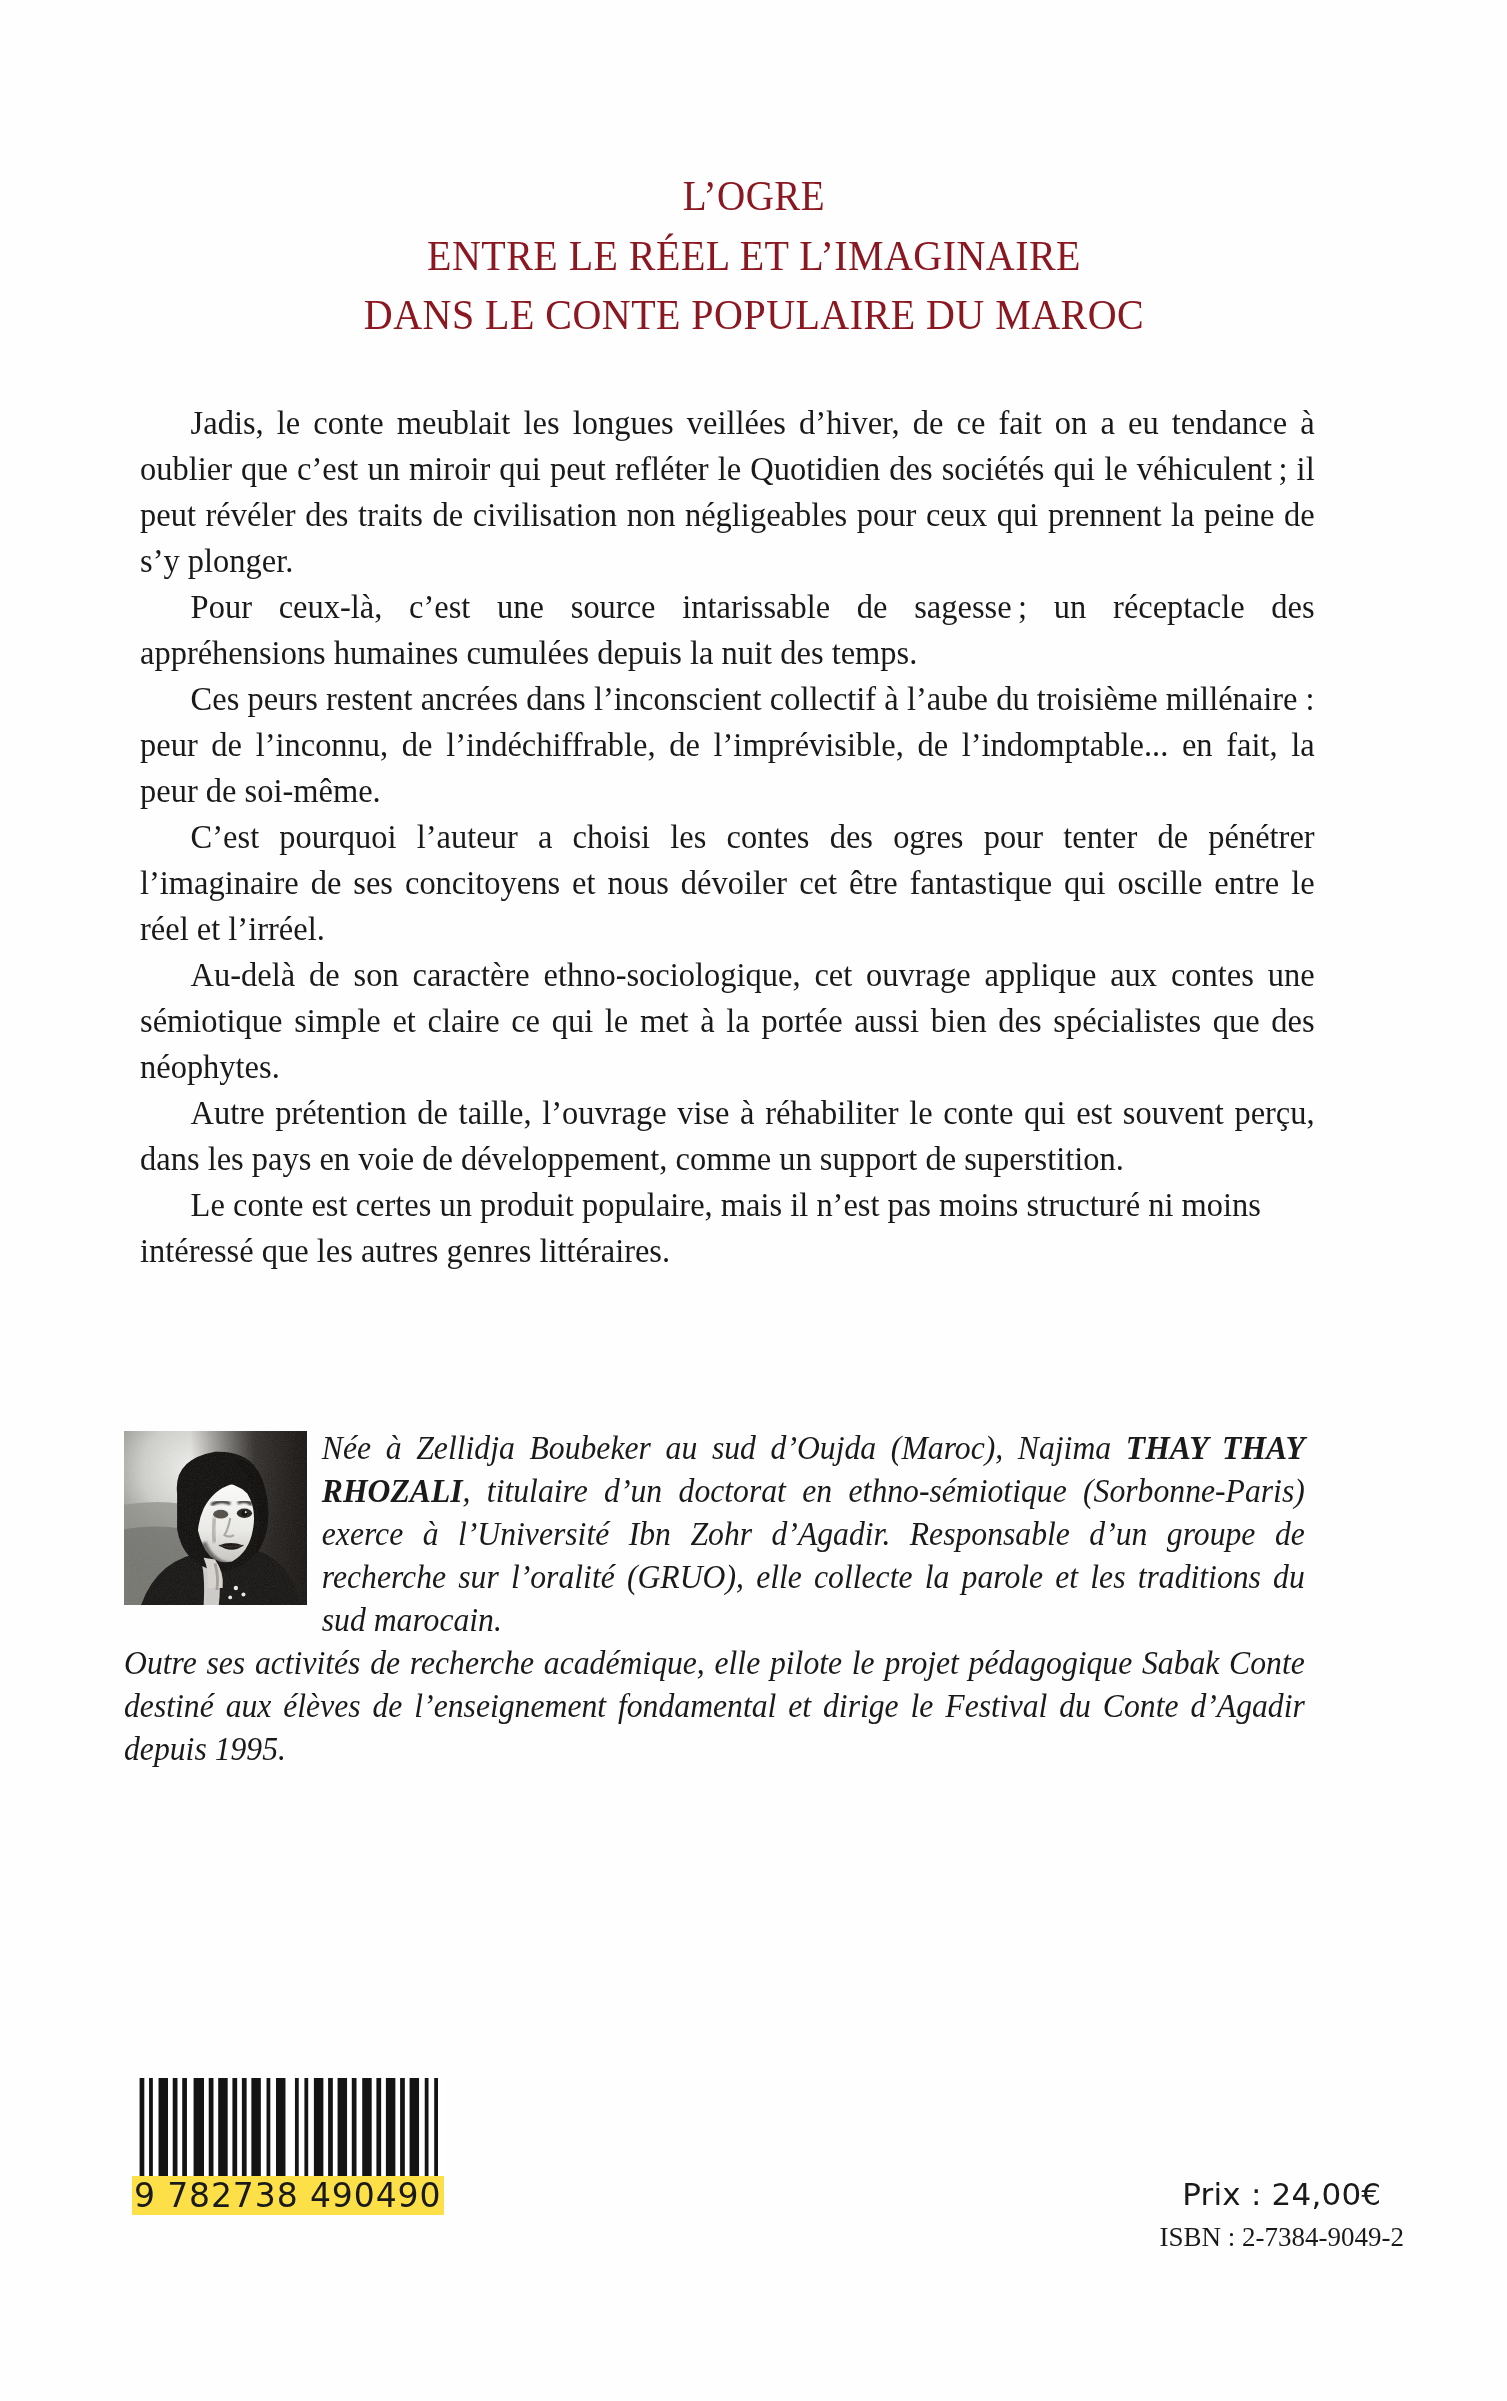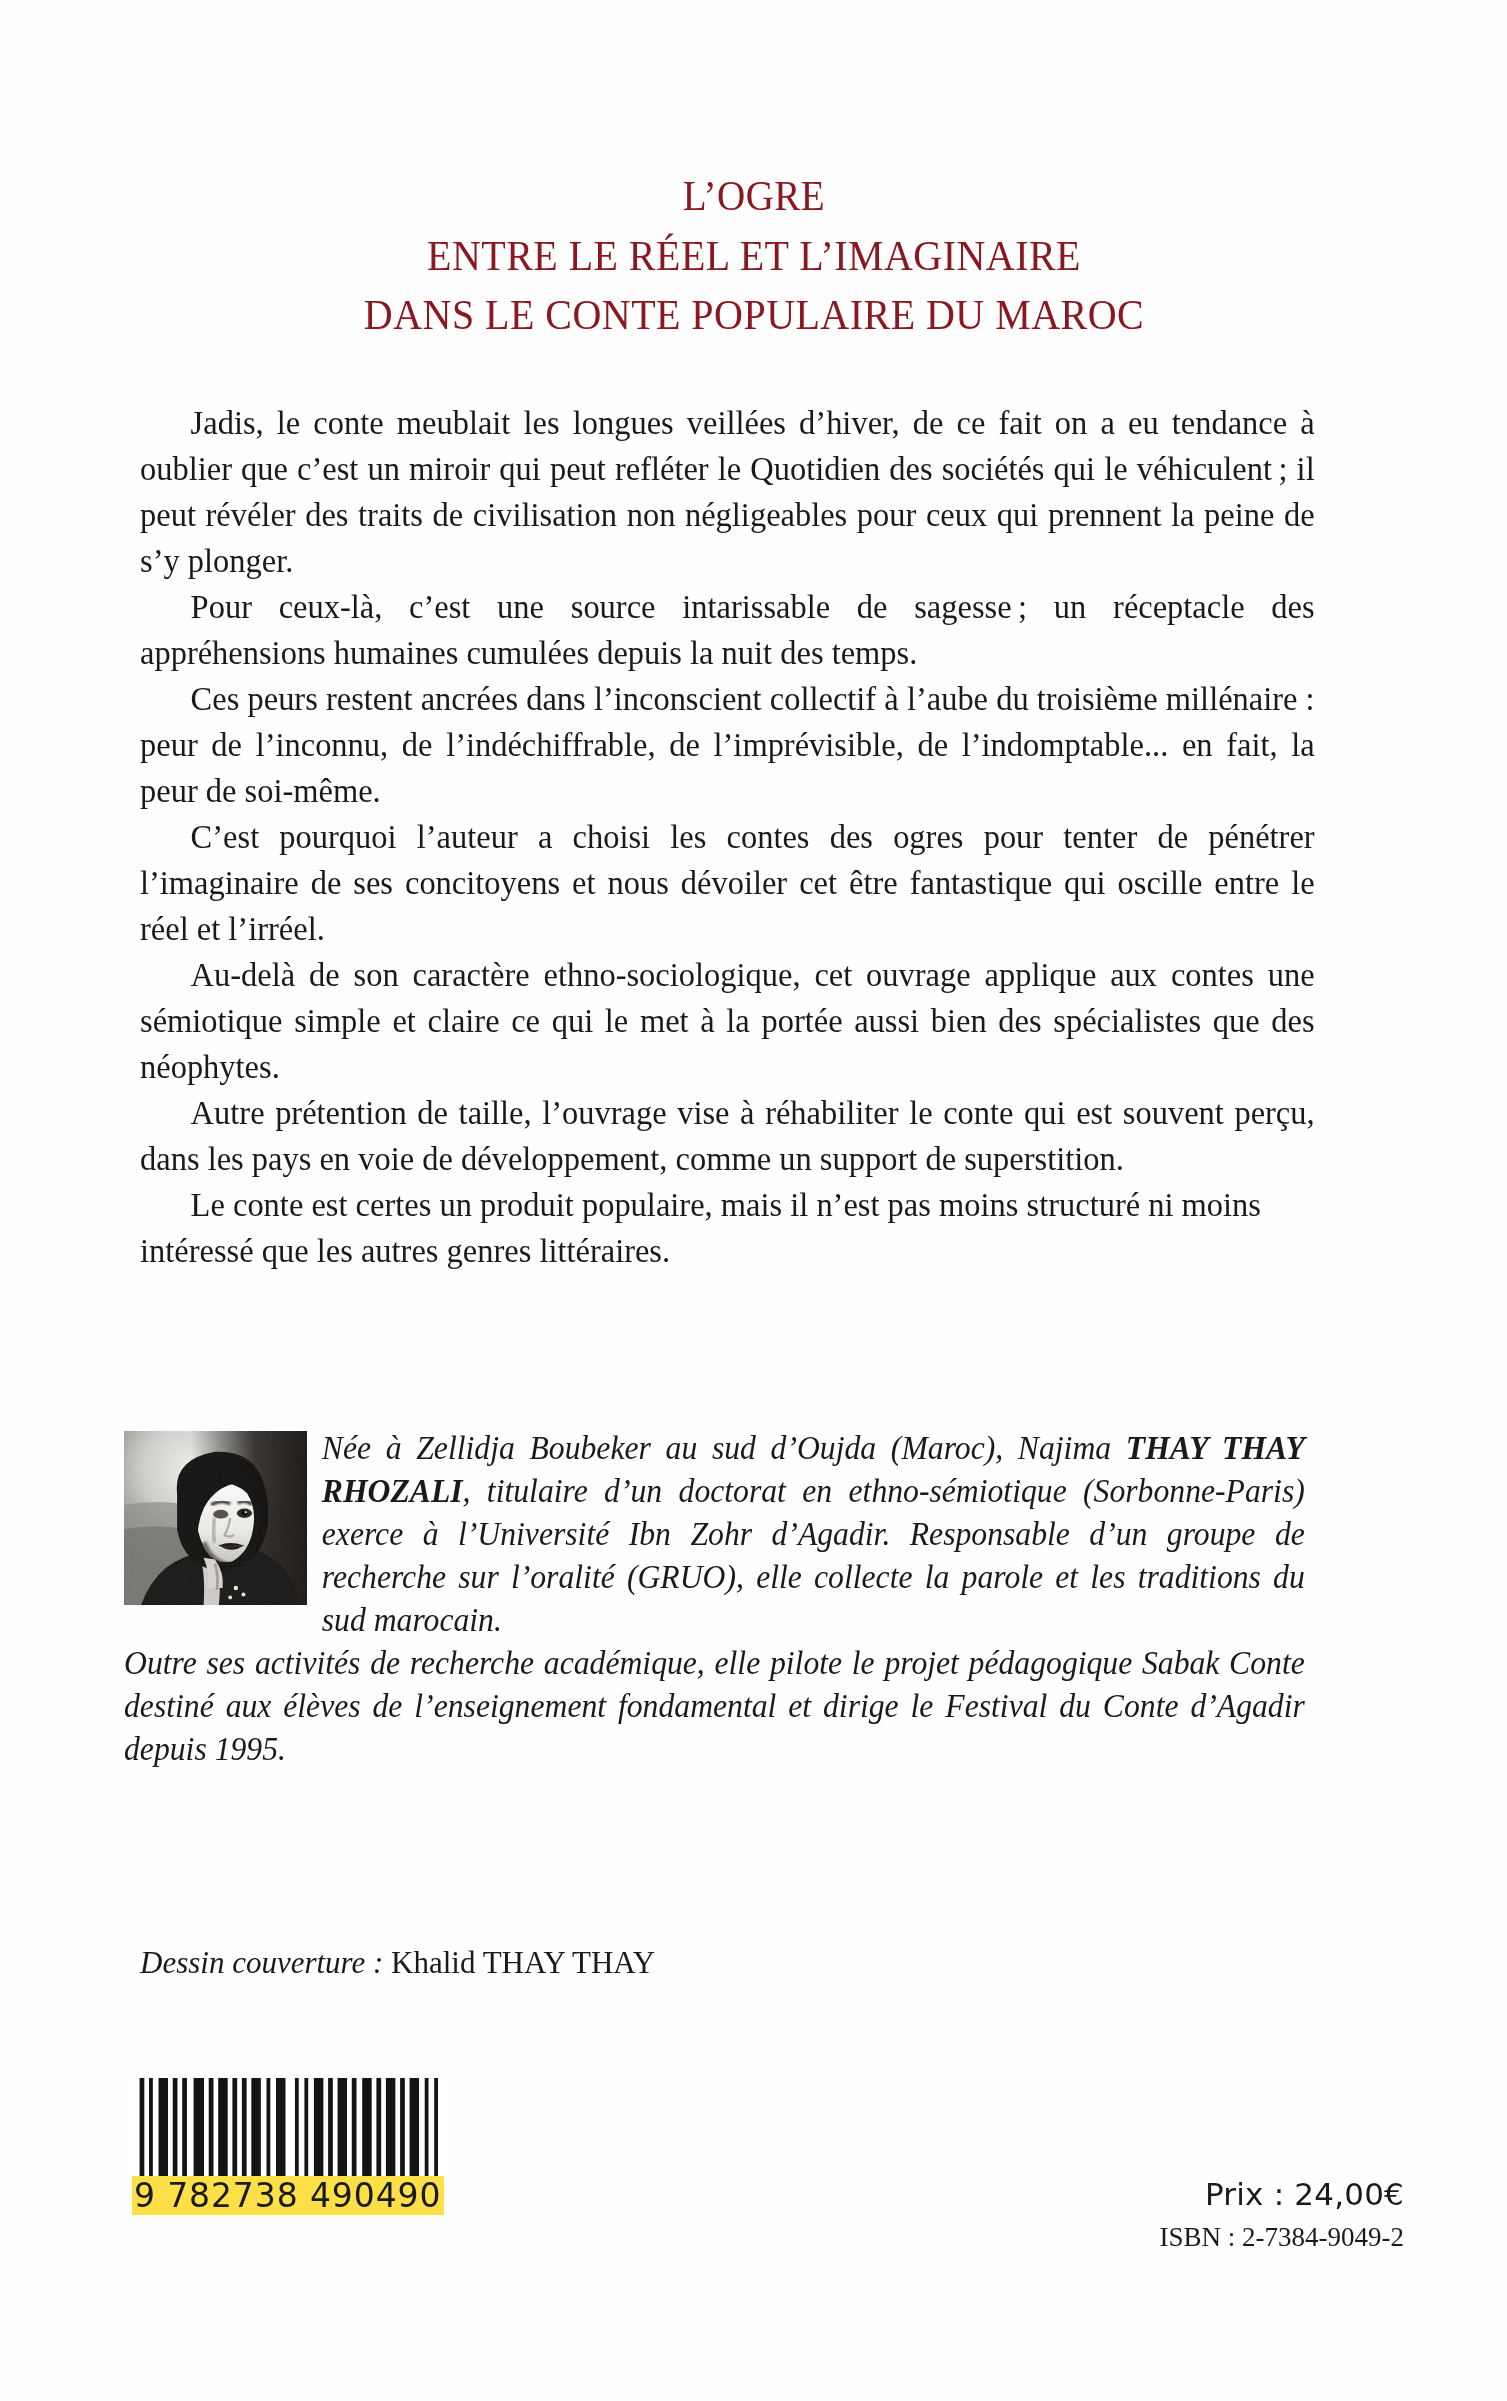--- a/index.html
+++ b/index.html
@@ -126,21 +126,21 @@
     white-space: pre;
     background: #fde047;
     padding-left: 1.9px;
   }
 
   
   .price-isbn {
     position: absolute;
     right: 104px;
     top: 2173px;
-    text-align: right;
+    text-align: center;
   }
   .price {
     font-family: "DejaVu Sans", sans-serif;
     font-size: 31px;
     line-height: 42px;
     letter-spacing: 0.2px;
   }
   .isbn {
     font-family: "Liberation Serif", serif;
     font-size: 27px;
@@ -242,24 +242,20 @@
       </svg>
     </div>
 
     <div class="bio-text">
       <span>Née à Zellidja Boubeker au sud d’Oujda (Maroc), Najima </span><span class="bold-name">THAY THAY RHOZALI</span><span>, titulaire d’un doctorat en ethno-sémiotique (Sorbonne-Paris) exerce à l’Université Ibn Zohr d’Agadir. Responsable d’un groupe de recherche sur l’oralité (GRUO), elle collecte la parole et les traditions du sud marocain.</span>
     </div>
     <div class="bio-text bio-p2">Outre ses activités de recherche académique, elle pilote le projet pédagogique Sabak Conte destiné aux élèves de l’enseignement fondamental et dirige le Festival du Conte d’Agadir depuis 1995.</div>
     <div class="bio-clear"></div>
   </div>
 
-  <div class="credit">
-    <span class="lbl">Dessin couverture :</span>
-    <span class="val">Khalid THAY THAY</span>
-  </div>
 
   <div class="barcode-wrap">
     <svg class="barcode-bars" viewBox="0 0 330 133" preserveAspectRatio="none" aria-hidden="true">
       <rect x="0" y="0" width="330" height="133" fill="#ffffff"></rect>
       <g fill="#141414">
         <rect x="8" y="0" width="5" height="133"></rect>
         <rect x="18" y="0" width="4" height="133"></rect>
         <rect x="28" y="0" width="10" height="118"></rect>
         <rect x="43" y="0" width="5" height="118"></rect>
         <rect x="53" y="0" width="5" height="118"></rect>

